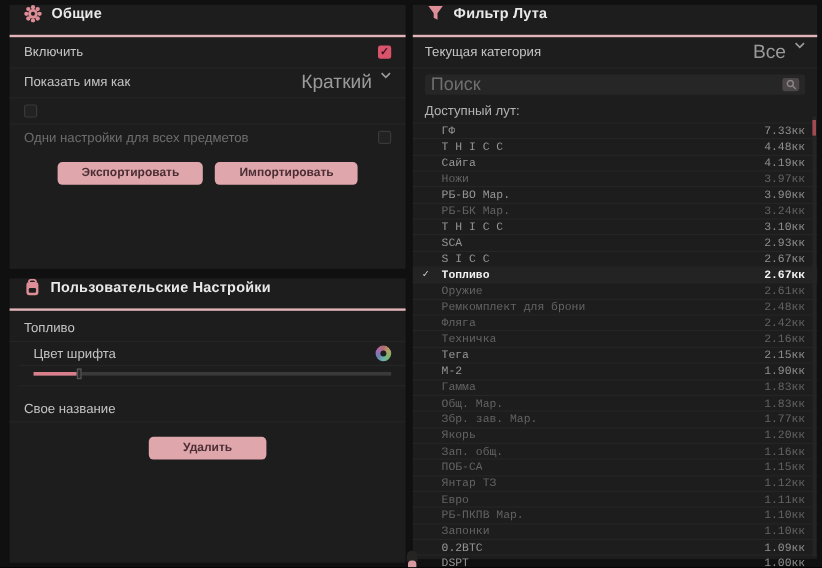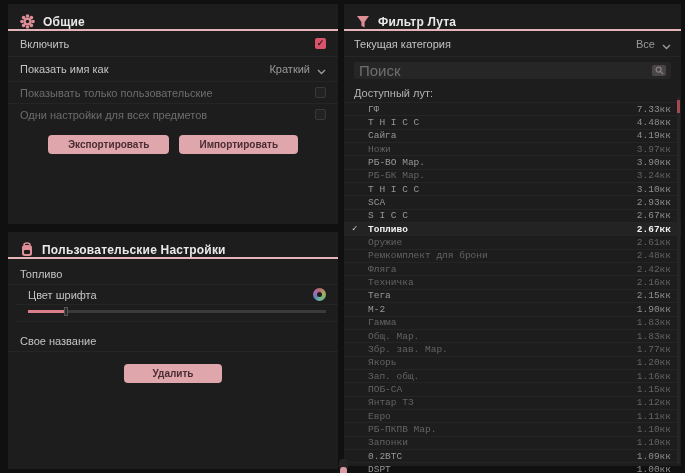--- a/index.html
+++ b/index.html
@@ -8,33 +8,33 @@
     --row-border:#262525; --selected-text:#f2f2f2;
   }
   *{box-sizing:border-box;margin:0;padding:0;}
   html,body{background:#000;}
   #stage{position:relative;width:685px;height:473px;background:var(--page-bg);
     font-family:"Liberation Sans",sans-serif;overflow:hidden;}
   .panel{position:absolute;background:var(--panel-bg);}
   #panel-general{left:8px;top:4px;width:330px;height:220px;}
   #panel-user{left:8px;top:232px;width:330px;height:237px;}
   #panel-loot{left:344px;top:4px;width:337px;height:462px;}
-  .panel-header{display:flex;align-items:flex-end;gap:8px;height:25px;padding:0 12px;}
+  .panel-header{display:flex;align-items:flex-start;gap:8px;height:25px;padding:0 12px;}
   .panel-title{font-size:12px;font-weight:bold;color:#e9e9e9;letter-spacing:.2px;}
   .panel-divider{height:2px;background:var(--divider);}
   .icon-svg{display:block;}
   .row{display:flex;align-items:center;justify-content:space-between;
     padding:0 12px;height:21px;border-bottom:1px solid var(--row-border);}
   .row-label{font-size:11px;color:var(--text);}
   .row-label.dim{color:var(--text-dim);}
   .checkbox{width:11px;height:11px;border-radius:2px;display:flex;align-items:center;
     justify-content:center;font-size:9px;line-height:1;cursor:pointer;}
   .checkbox.checked{background:var(--accent-strong);color:#3c141d;font-weight:bold;}
   .checkbox.unchecked{background:#232222;border:1px solid #3a3939;color:transparent;}
-  .select{display:flex;align-items:flex-end;gap:7px;color:#9a9a9a;font-size:11px;cursor:pointer;}
+  .select{display:flex;align-items:flex-start;gap:7px;color:#9a9a9a;font-size:16px;cursor:pointer;}
   .btn{display:inline-block;background:var(--accent);color:#4a2e33;font-size:10px;
     font-weight:bold;border:none;border-radius:4px;padding:4px 20px;cursor:pointer;
     font-family:"Liberation Sans",sans-serif;}
   .btn-row{display:flex;justify-content:center;gap:10px;margin-top:10px;}
   
   .item-name-row{padding:0 12px;height:22px;display:flex;align-items:center;
     border-bottom:1px solid var(--row-border);margin-top:4px;}
   .sub-row{display:flex;align-items:center;justify-content:space-between;
     margin:0 0 0 8px;padding:0 12px;height:20px;border-bottom:1px solid var(--row-border);}
   .slider-wrap{margin:0 0 0 8px;padding:5px 12px 8px;border-bottom:1px solid var(--row-border);}
@@ -116,21 +116,20 @@
       <span class="row-label">Показать имя как</span>
       <span class="select">
         <span>Краткий</span>
         <svg width="9" height="6" viewBox="0 0 9 6">
             <polyline points="1,1 4.5,4.5 8,1" fill="none" stroke="#9a9a9a" stroke-width="1.4"></polyline>
           </svg>
       </span>
     </div>
 
     <div class="row" style="height:22px">
-      <span class="row-label dim">Показывать только пользовательские</span>
       <span class="checkbox unchecked"></span>
     </div>
 
     <div class="row" style="height:21px;border-bottom:none">
       <span class="row-label dim">Одни настройки для всех предметов</span>
       <span class="checkbox unchecked"></span>
     </div>
 
     <div class="btn-row">
       <button class="btn">Экспортировать</button>

